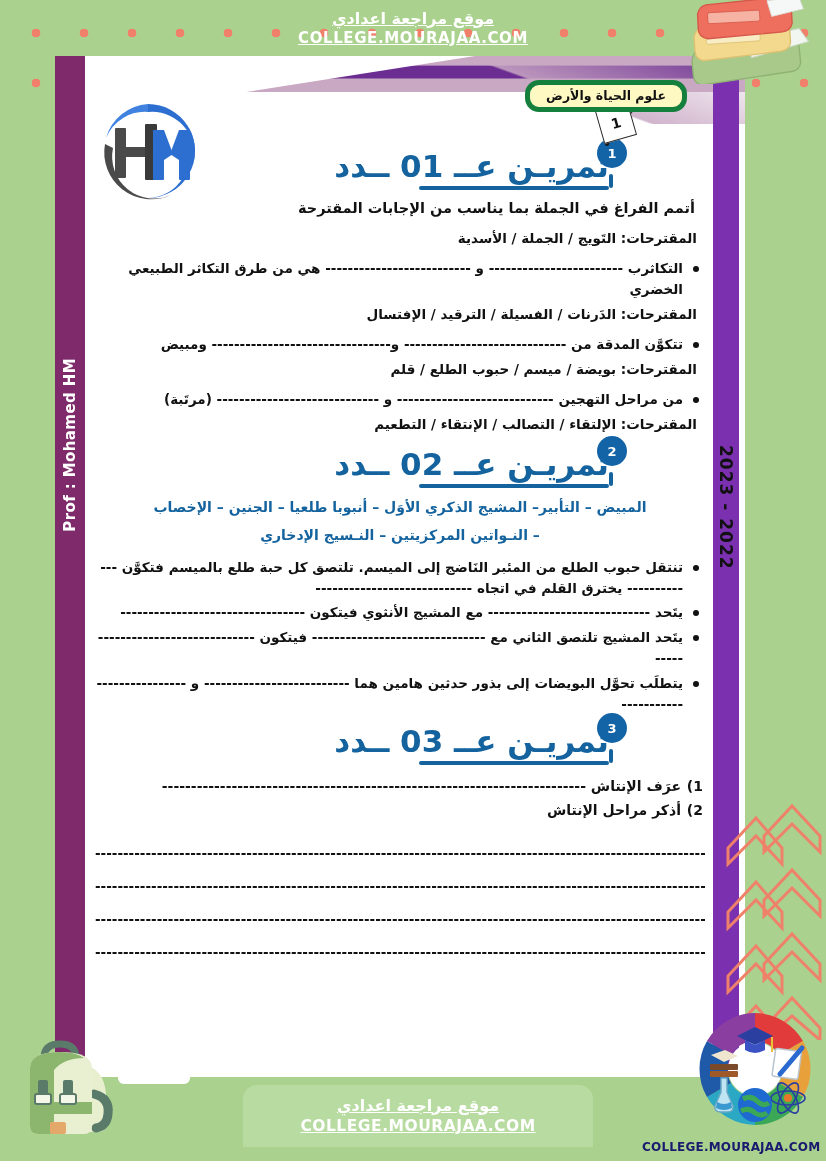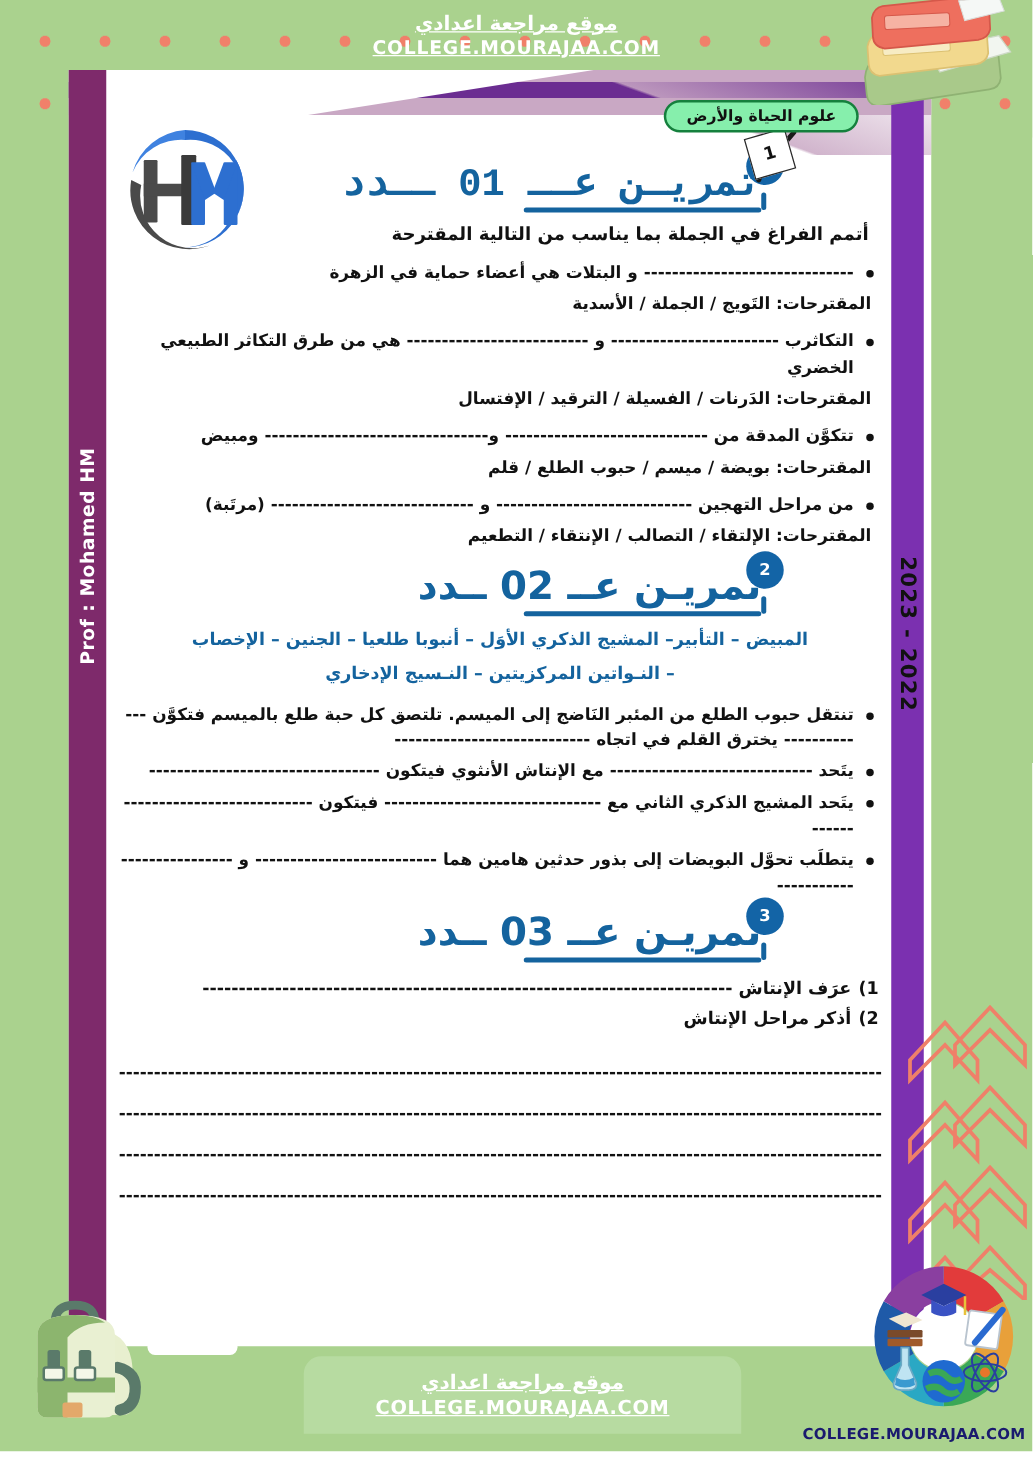--- a/index.html
+++ b/index.html
@@ -129,22 +129,22 @@
     position: absolute;
     left: -6px; top: -8px;
     width: 118px; height: 118px;
     z-index: 12;
   }
 
   
   .tag-callout {
     position: absolute;
     right: 18px; top: -20px;
-    background: #86efac;
-    border: 2px solid #15803d;
+    background: #fef9c3;
+    border: 5px solid #15803d;
     border-radius: 14px;
     padding: 3px 16px 4px 16px;
     font-size: 12.5px;
     font-weight: bold;
     color: #111;
     white-space: nowrap;
     z-index: 14;
   }
   .tag-square {
     position: absolute;
@@ -437,31 +437,28 @@
         <path d="M50 6 Q40 18 32 26 Q26 32 22 44" fill="none" stroke="#1a1a1a" stroke-width="4" stroke-linecap="round"></path>
       </svg>
     </div>
     <div class="tag-square">
       <span>1</span>
     </div>
     <div class="tag-callout">
       <span>علوم الحياة والأرض</span>
     </div>
 
-    <div class="ex-head" style="margin-top:26px;font-family:Liberation Mono, monospace;">
+    <div class="ex-head" style="margin-top:46px;">
       <div class="ex-title">تمريـن عــ 01 ــدد</div>
       <div class="ex-underline"></div>
       <div class="ex-badge">1</div>
     </div>
 
-    <div class="instr">أتمم الفراغ في الجملة بما يناسب من التالية المقترحة</div>
-
-    <ul class="blist">
-      <li>------------------------------ و البتلات هي أعضاء حماية في الزهرة</li>
-    </ul>
+    <div class="instr">أتمم الفراغ في الجملة بما يناسب من الإجابات المقترحة</div>
+
     <div class="suggest">المقترحات: التَويج / الجملة / الأسدية</div>
 
     <ul class="blist">
       <li>التكاثرب ------------------------ و -------------------------- هي من طرق التكاثر الطبيعي الخضري</li>
     </ul>
     <div class="suggest">المقترحات: الدَرنات / الفسيلة / الترقيد / الإفتسال</div>
 
     <ul class="blist">
       <li>تتكوَّن المدقة من ----------------------------- و-------------------------------- ومبيض</li>
     </ul>
@@ -477,22 +474,22 @@
       <div class="ex-underline"></div>
       <div class="ex-badge">2</div>
     </div>
 
 
     <div class="terms">المبيض – التأبير– المشيج الذكري الأوَل – أنبوبا طلعيا – الجنين – الإخصاب</div>
     <div class="terms" style="margin-top:-6px;">– النـواتين المركزيتين – النـسيج الإدخاري</div>
 
     <ul class="blist">
       <li>تنتقل حبوب الطلع من المئبر النَاضج إلى الميسم. تلتصق كل حبة طلع بالميسم فتكوَّن ------------- يخترق القلم في اتجاه ----------------------------</li>
-      <li>يتَحد ----------------------------- مع الإنتاش الأنثوي فيتكون ---------------------------------</li>
-      <li>يتَحد المشيج الذكري الثاني مع ------------------------------- فيتكون ---------------------------------</li>
+      <li>يتَحد ----------------------------- مع المشيج الأنثوي فيتكون ---------------------------------</li>
+      <li>يتَحد المشيج تلتصق الثاني مع ------------------------------- فيتكون ---------------------------------</li>
       <li>يتطلَب تحوَّل البويضات إلى بذور حدثين هامين هما -------------------------- و ---------------------------</li>
     </ul>
 
     <div class="ex-head" style="margin-top:6px;">
       <div class="ex-title">تمريـن عــ 03 ــدد</div>
       <div class="ex-underline"></div>
       <div class="ex-badge">3</div>
     </div>
 
     <ol class="nlist">

